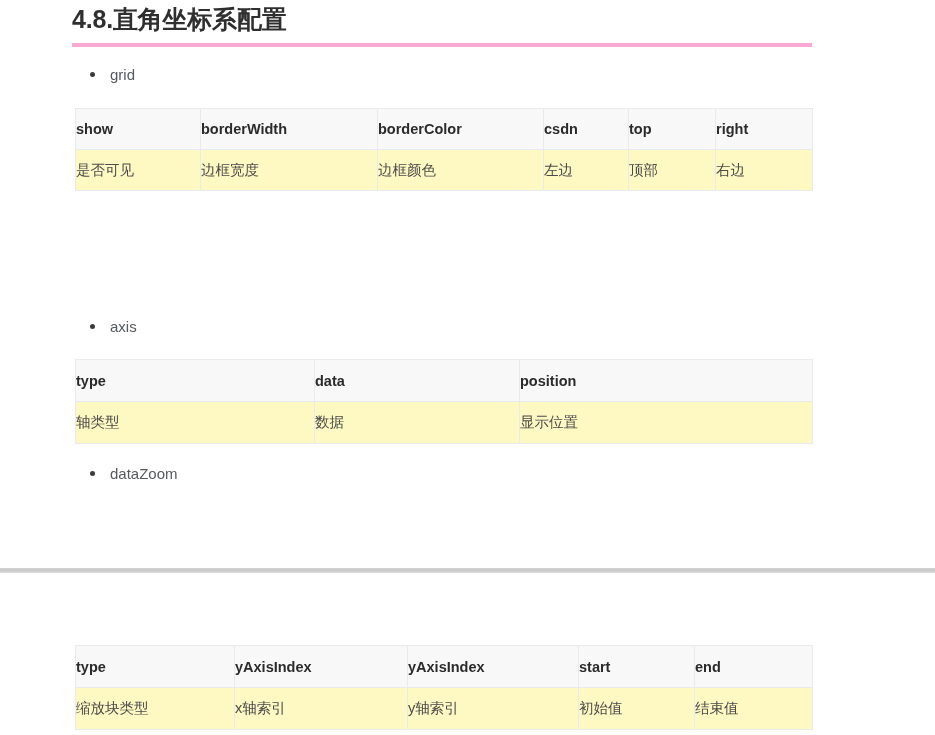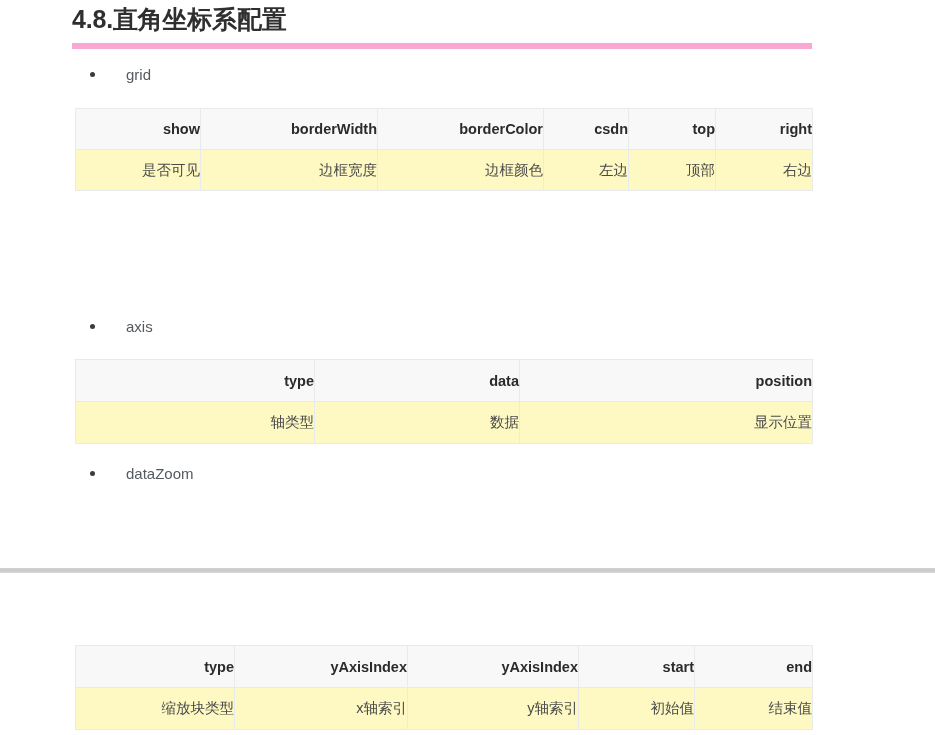--- a/index.html
+++ b/index.html
@@ -28,21 +28,21 @@
     position: absolute;
     left: 72px;
     top: 4px;
     width: 740px;
     font-size: 25px;
     line-height: 30px;
     font-weight: bold;
     color: #2f2f2f;
     letter-spacing: -0.2px;
     padding-bottom: 9px;
-    border-bottom: 6px solid #f9a8d4;
+    border-bottom: 4px solid #f9a8d4;
     box-sizing: border-box;
     white-space: nowrap;
   }
 
   
   .bullet {
     position: absolute;
     font-size: 15px;
     line-height: 18px;
     color: #555a5f;
@@ -51,37 +51,37 @@
     position: absolute;
     left: 0px;
     top: 6px;
     width: 5px;
     height: 5px;
     border-radius: 50%;
     background: #3b3b3b;
   }
   .bullet .label {
     position: absolute;
-    left: 36px;
+    left: 20px;
     top: 0px;
     white-space: nowrap;
   }
 
   
   table.cfg {
     position: absolute;
     border-collapse: collapse;
     table-layout: fixed;
     background: #ffffff;
     border: 1px solid #e3e6e8;
   }
   table.cfg th,
   table.cfg td {
     border: 1px solid #e8ebed;
-    text-align: right;
+    text-align: left;
     vertical-align: middle;
     padding: 0;
   }
   table.cfg th {
     background: #f8f8f8;
     color: #2b2b2b;
     font-weight: bold;
     font-size: 14.5px;
   }
   table.cfg td {

